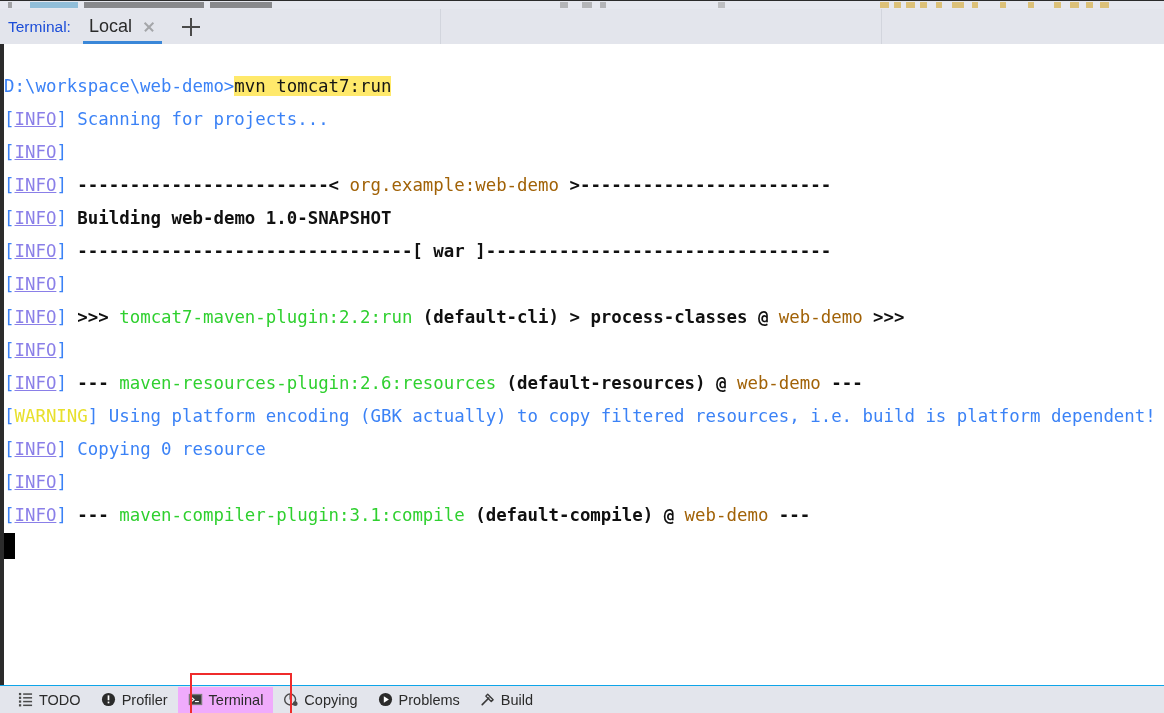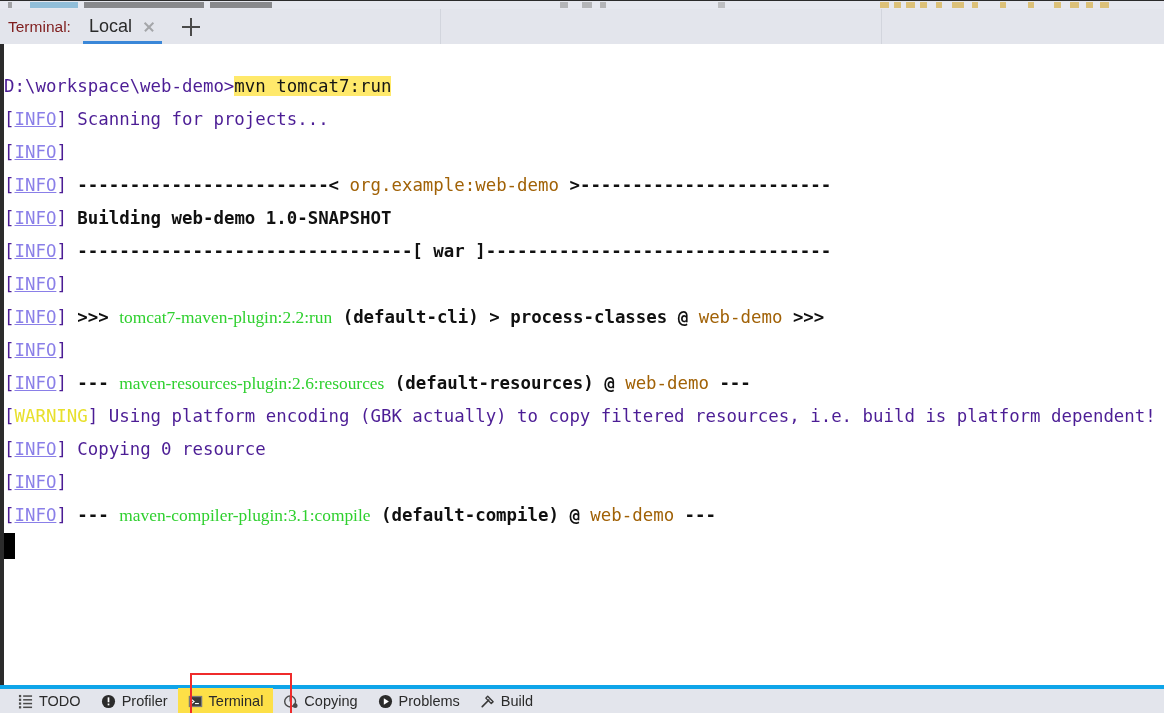--- a/index.html
+++ b/index.html
@@ -53,21 +53,21 @@
   }
   .hdr-divider {
     position: absolute;
     top: 9px;
     width: 1px;
     height: 35px;
     background: #d2d5dd;
   }
   .hdr-label {
     font-size: 15.5px;
-    color: #7f1d1d;
+    color: #1d4ed8;
     padding-left: 8px;
     padding-right: 4px;
     white-space: nowrap;
   }
   .term-tab {
     position: relative;
     height: 35px;
     display: flex;
     align-items: center;
     padding: 0 8px 0 14px;
@@ -140,60 +140,60 @@
     color: #151515;
     white-space: pre;
   }
   .term-lines .ln {
     height: 33px;
     white-space: pre;
     overflow: hidden;
   }
   .c-info    { color: #8a7fe8; text-decoration: underline; }
   .c-warn    { color: #e8e02c; }
-  .c-green   { color: #2fd02f; font-family: Liberation Serif, serif; }
+  .c-green   { color: #2fd02f; }
   .c-cyan    { color: #a16207; }
   .c-bold    { font-weight: bold; color: #101010; }
-  .c-plain   { color: #4c1d95; }
+  .c-plain   { color: #3b82f6; }
   .hl-cmd    { background: #ffe96b; color: #151515; }
   .cursor-blk {
     display: inline-block;
     width: 11px;
     height: 26px;
     background: #000000;
     vertical-align: -5px;
   }
 
   
   .bottom-bar {
     position: absolute;
     left: 0; bottom: 0;
     width: 1164px;
     height: 28px;
     background: #e3e5ec;
-    border-top: 4px solid #0ea5e9;
+    border-top: 1px solid #0ea5e9;
     display: flex;
     align-items: center;
     box-sizing: border-box;
     padding-left: 8px;
   }
   .bb-item {
     position: relative;
     display: flex;
     align-items: center;
     gap: 6px;
     height: 26px;
     padding: 0 10px;
     box-sizing: border-box;
     font-size: 14.5px;
     color: #2b2b2b;
     white-space: nowrap;
   }
   .bb-item.selected {
-    background: #fde047;
+    background: #f0abfc;
   }
   .bb-item .bb-label { line-height: 1; padding-top: 1px; }
   .bb-ico { width: 15px; height: 15px; flex: 0 0 15px; display: block; }
 
   
   .annot-box {
     position: absolute;
     border: 2px solid #ef2b2b;
     box-sizing: border-box;
     pointer-events: none;

